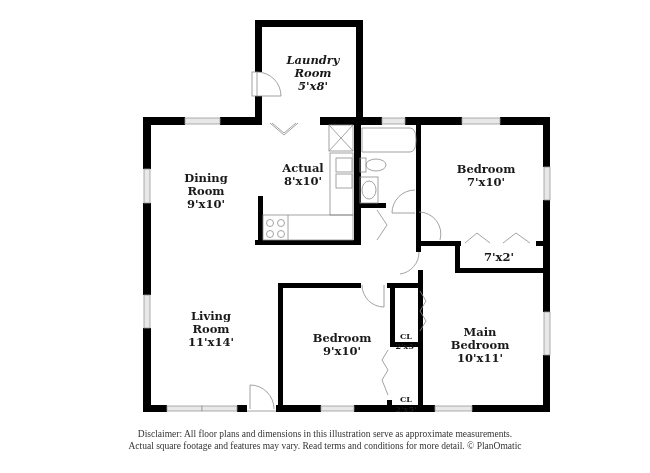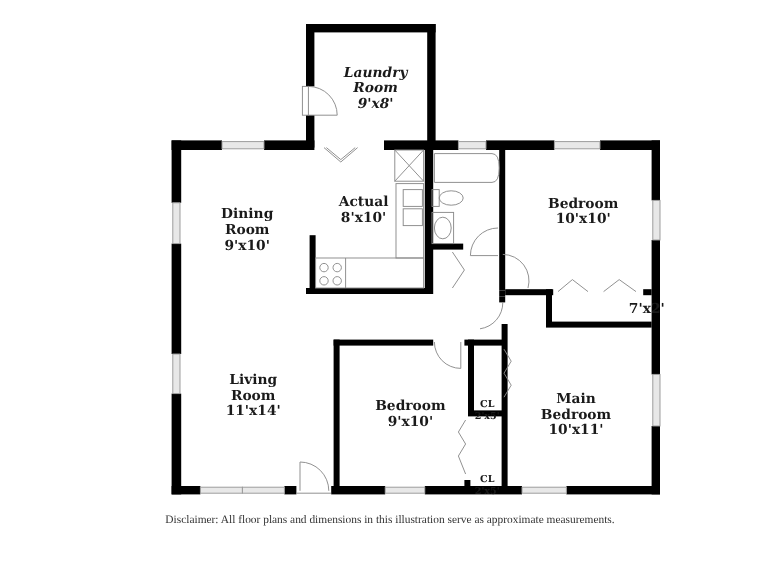--- a/index.html
+++ b/index.html
@@ -159,36 +159,36 @@
 
   <g>
     <path class="door" d="M420 291 L426 301 L420 311 L426 321 L420 331"></path>
     <path class="door" d="M388 350 L382 360 L388 370 L382 380 L388 395"></path>
   </g>
 </svg>
 
 <div class="label" style="left:313px; top:54px;font-style:italic;">
   <span>Laundry</span>
   <span>Room</span>
-  <span>9'x8'</span>
+  <span>5'x8'</span>
 </div>
 <div class="label" style="left:206px; top:172px;">
   <span>Dining</span>
   <span>Room</span>
   <span>9'x10'</span>
 </div>
 <div class="label" style="left:303px; top:162px;">
   <span>Actual</span>
   <span>8'x10'</span>
 </div>
 <div class="label" style="left:486px; top:163px;">
   <span>Bedroom</span>
-  <span>10'x10'</span>
-</div>
-<div class="label" style="left:499px; top:251px;margin-left:40px;">
+  <span>7'x10'</span>
+</div>
+<div class="label" style="left:499px; top:251px;">
   <span>7'x2'</span>
 </div>
 <div class="label" style="left:211px; top:310px;">
   <span>Living</span>
   <span>Room</span>
   <span>11'x14'</span>
 </div>
 <div class="label" style="left:342px; top:332px;">
   <span>Bedroom</span>
   <span>9'x10'</span>
@@ -202,13 +202,14 @@
   <span>2'x5'</span>
 </div>
 <div class="label" style="left:480px; top:326px;">
   <span>Main</span>
   <span>Bedroom</span>
   <span>10'x11'</span>
 </div>
 
 <div class="disclaimer">
   <span>Disclaimer: All floor plans and dimensions in this illustration serve as approximate measurements.</span>
+  <span>Actual square footage and features may vary. Read terms and conditions for more detail. © PlanOmatic</span>
 </div>
 
 </body></html>

